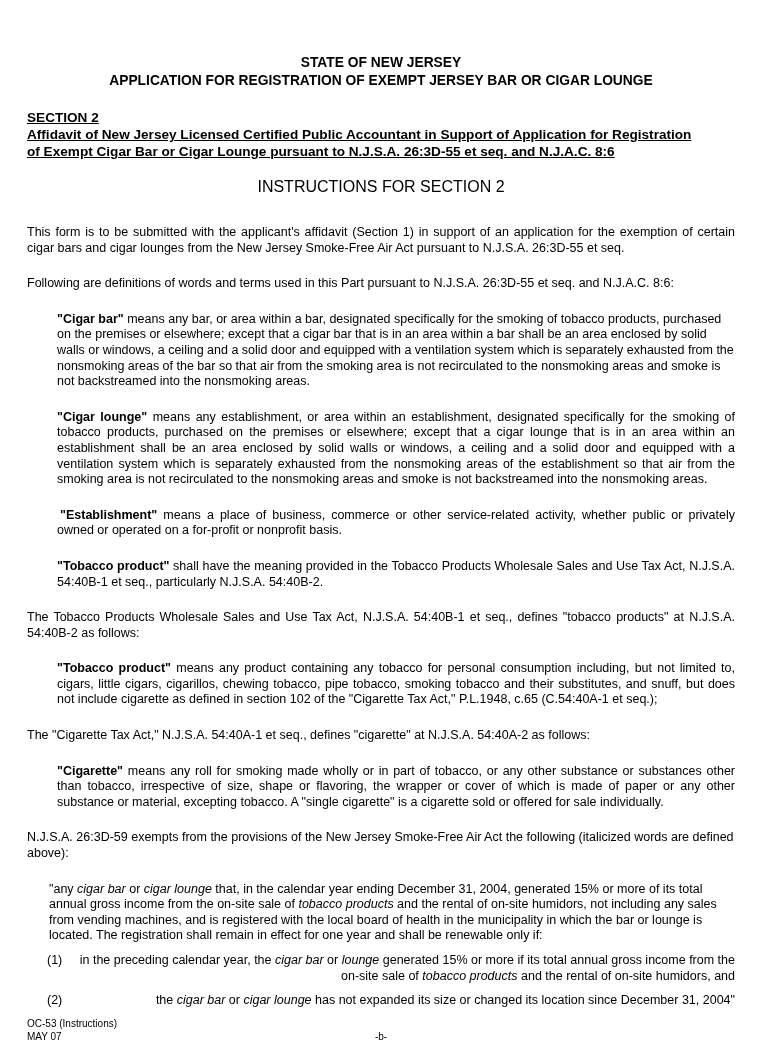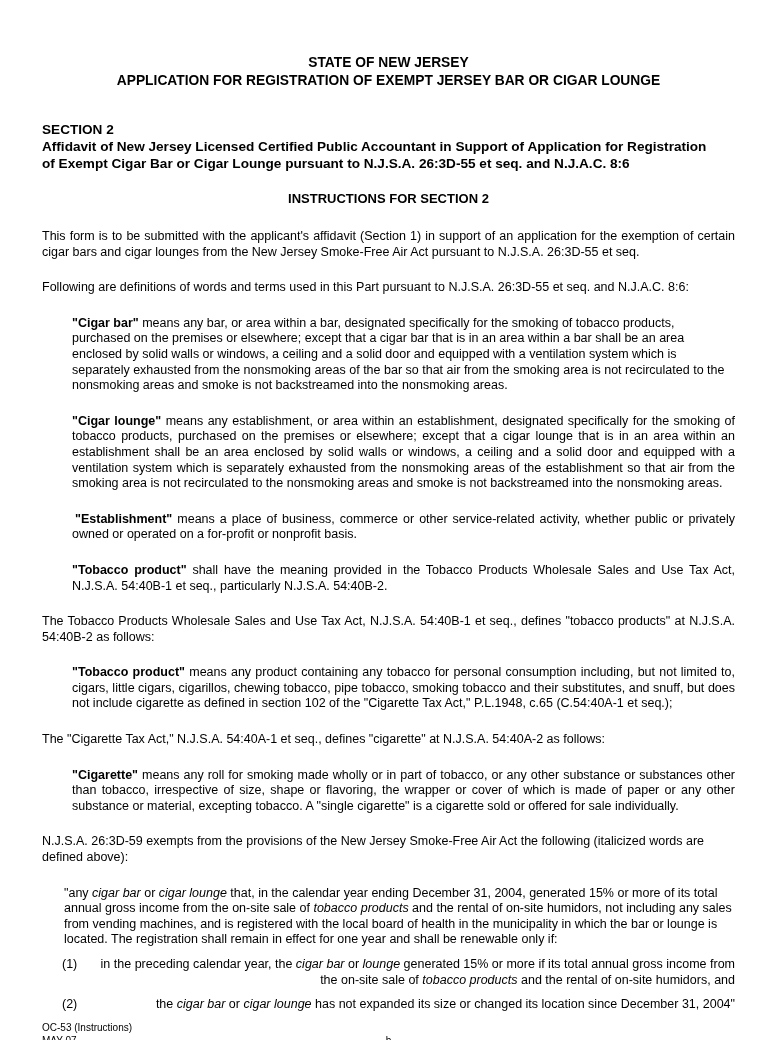--- a/index.html
+++ b/index.html
@@ -1,26 +1,26 @@
 <!DOCTYPE html>
 <html><head>
 <meta charset="utf-8">
 <style>
   html,body{margin:0;padding:0;background:#e8e8e8;}
   .page{
     width:759px;height:1040px;box-sizing:border-box;
     margin:0 auto;background:#ffffff;color:#000;
-    padding:54px 24px 0 42px;overflow:hidden;
+    padding:54px 24px 0 27px;overflow:hidden;
     font-family:"Liberation Sans","DejaVu Sans",sans-serif;
   }
   .doc-header{text-align:center;font-weight:bold;font-size:13.8px;line-height:18px;}
-  .section-heading{margin-top:31px;font-weight:bold;font-size:13.6px;line-height:17px;text-align:left;}
-  .instructions-heading{margin-top:19px;text-align:center;font-weight:bold;font-size:13px;line-height:16px;}
+  .section-heading{margin-top:19px;font-weight:bold;font-size:13.6px;line-height:17px;text-align:left;text-decoration:underline;}
+  .instructions-heading{margin-top:19px;text-align:center;font-weight:normal;font-size:16px;line-height:16px;}
   .para{margin-top:20px;font-size:12.5px;line-height:15.6px;text-align:justify;}
-  .para.first{margin-top:22px;}
+  .para.first{margin-top:30px;}
   .para.left{text-align:left;}
   .para.indent{margin-left:30px;}
   .para.indent-quote{margin-left:22px;}
   .para.lead-space{text-indent:3px;}
   .list-item{display:flex;margin-top:9px;margin-left:20px;font-size:12.5px;line-height:15.6px;text-align:left;}
   .list-item .num{flex:0 0 23px;}
   .list-item .item-text{flex:1;text-align:right;}
   .footer{position:relative;margin-top:8px;font-size:10px;line-height:13px;}
   .page-number{position:absolute;left:0;right:0;bottom:0;text-align:center;}
 </style>

